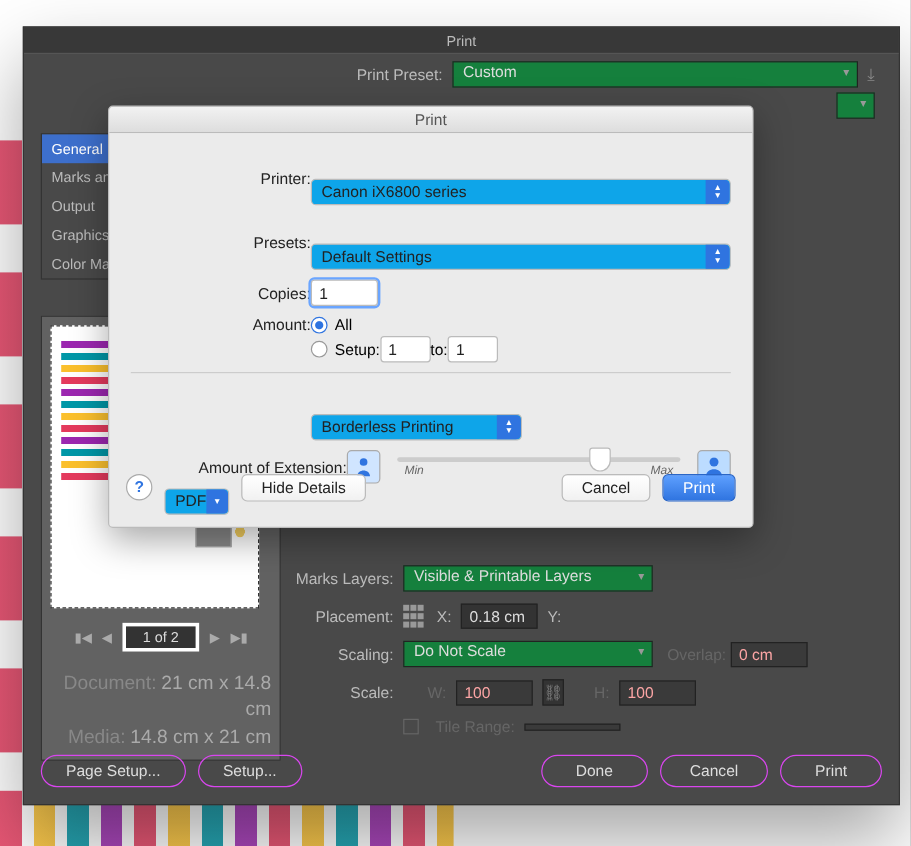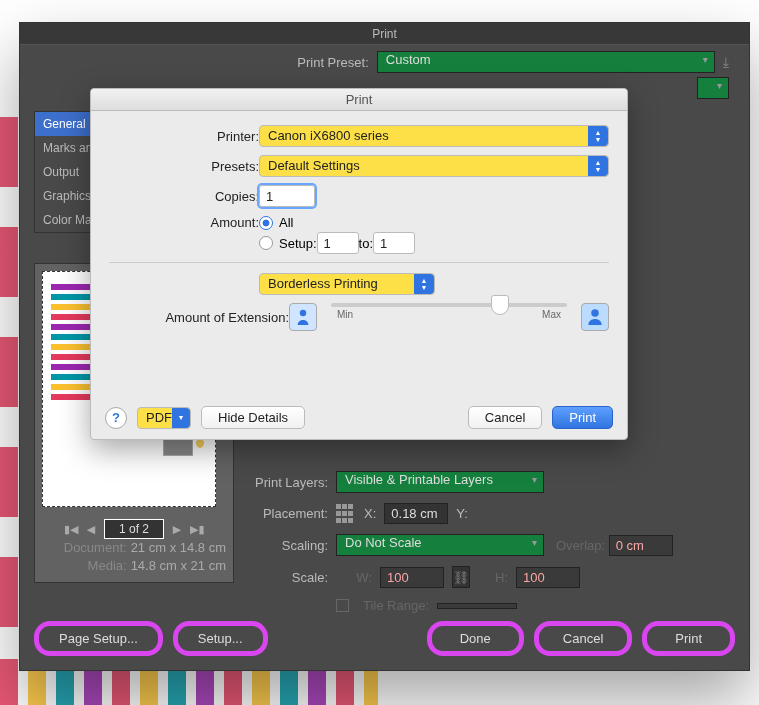--- a/index.html
+++ b/index.html
@@ -32,58 +32,58 @@
 
   .preview-panel { margin-top: 30px; border: 1px solid #333; background: #626262; padding: 7px; }
   .preview-page { width: 174px; height: 236px; background: #fff; border: 1px dashed #333; padding: 6px; position: relative; }
   .preview-page .mini-stripes { position: absolute; left: 8px; top: 8px; width: 56px; height: 120px;
     background: repeating-linear-gradient(0deg, #e43a5d 0 6px, #fff 6px 10px, #fbc02d 10px 16px, #fff 16px 20px, #0097a7 20px 26px, #fff 26px 30px, #9c27b0 30px 36px, #fff 36px 40px); }
   .preview-page .photo { position:absolute; left: 120px; top: 160px; width: 30px; height: 24px; background: #888; border: 1px solid #aaa; }
   .preview-page .scribble { position:absolute; left:148px; top:160px; width:18px; height:22px; background: radial-gradient(#f5d060 30%, transparent 32%); }
 
   .pager { margin-top: 12px; display: flex; align-items: center; gap: 6px; justify-content: center; }
   .pager .nav { color: #aaa; font-size: 11px; width: 14px; text-align: center; }
-  .pager .pgbox { background: #333; color: #ddd; border: 1px solid #ffffff; padding: 2px 14px; font-size: 12px; }
-  .meta { color: #aaa; font-size: 13px; text-align: right; margin-top: 0; line-height: 1.4; }
+  .pager .pgbox { background: #333; color: #ddd; border: 3px solid #ffffff; padding: 2px 14px; font-size: 12px; }
+  .meta { color: #aaa; font-size: 16px; text-align: right; margin-top: 16px; line-height: 1.4; }
   .meta .ml { color: #888; margin-right: 4px; }
 
   .right-col { flex: 1; margin-top: 360px; }
   .ctrl-row { display: flex; align-items: center; gap: 8px; margin-bottom: 10px; }
   .ctrl-row .lbl { width: 82px; text-align: right; color: #bbb; font-size: 13px; }
   .ctrl-row .dark-select { flex: 0 0 208px; }
   .place-grid { width: 20px; height: 20px; display:inline-flex; flex-wrap:wrap; gap:1px; }
   .place-grid span { width:5px; height:5px; background:#999; }
   .coord { color:#bbb; }
   .coord-val { background:#333; border:1px solid #222; color:#ddd; padding:2px 6px; width:64px; display:inline-block; }
   .dim { color:#666; }
   .dim .coord-val { color:#fca5a5; background:#3a3a3a; }
   .linkicon { width:18px; height:22px; background:#333; border:1px solid #222; display:inline-flex; align-items:center; justify-content:center; color:#888; }
 
   
   .footer-buttons { position: absolute; bottom: 14px; left: 14px; right: 14px; display: flex; gap: 10px; }
-  .pill { background: transparent; border: 5px solid #d946ef; border-radius: 16px; color: #ddd; padding: 5px 20px; font-size: 13px; }
+  .pill { background: transparent; border: 1px solid #d946ef; border-radius: 16px; color: #ddd; padding: 5px 20px; font-size: 13px; }
   .footer-buttons .spacer { flex: 1; }
 
   
   .sheet { position: absolute; left: 90px; top: 88px; width: 538px; height: 352px; background: #ebebeb;
     border: 1px solid #bbb; border-radius: 4px; box-shadow: 0 10px 30px rgba(0,0,0,0.35); z-index: 50;}
   .sheet-title { text-align: center; padding: 3px 0; color: #555; font-size: 13px; background: linear-gradient(#f2f2f2,#ddd); border-bottom:1px solid #bbb; border-radius: 4px 4px 0 0;}
   .sheet-body { padding: 14px 18px 10px 18px; }
   .mac-row { display: flex; align-items: center; margin-bottom: 8px; gap: 0; }
   .mac-row .mlbl { width: 150px; text-align: right; color: #222; font-size: 13px; }
-  .mac-select { position:relative; background: #fde047; border: 1px solid #bbb; border-radius: 4px; height: 22px; line-height:20px; padding: 0 26px 0 8px; color: #222; font-size: 13px; }
+  .mac-select { position:relative; background: #0ea5e9; border: 1px solid #bbb; border-radius: 4px; height: 22px; line-height:20px; padding: 0 26px 0 8px; color: #222; font-size: 13px; margin-top: 24px; }
   .mac-select .cap { position: absolute; right:0; top:0; bottom:0; width: 20px; background: #2f74e0; border-radius: 0 4px 4px 0; color:#fff; display:flex; flex-direction:column; align-items:center; justify-content:center; font-size:7px; line-height:7px;}
   .mac-input { background:#fff; border:1px solid #bbb; border-radius:3px; height:22px; padding:0 6px; color:#222; font-size:13px; }
   .mac-input.focus { outline: 2px solid #6aa5ff; }
   .radio { width: 14px; height: 14px; border-radius: 50%; border:1px solid #999; display:inline-block; vertical-align:middle; margin-right:6px; background:#fff;}
   .radio.checked { background: radial-gradient(#2f74e0 0 35%, #fff 45% 100%); border-color:#2f74e0; }
 
   .divider { height:1px; background:#ccc; margin: 4px 0 10px 0; }
 
-  .slider-wrap { display:flex; align-items:flex-start; gap:14px;}
+  .slider-wrap { display:flex; align-items:center; gap:14px;font-style:italic;}
   .avatar-btn{ width:28px; height:28px; border:1px solid #aaa; border-radius:4px; background:#d0e5ff; display:flex; align-items:center; justify-content:center; }
   .avatar-btn.big{ background:#bcdcff;}
   .avatar-btn svg{width:14px;height:16px;}
   .slider-track{ flex:1; height:4px; background:#ccc; border-radius:2px; position:relative;}
   .slider-track .thumb { position:absolute; top:-8px; left:68%; width:18px; height:20px; background:#fff; border:1px solid #bbb; border-radius:3px 3px 10px 10px;}
   .slider-labels{ display:flex; justify-content:space-between; font-size:10px; color:#666; margin-top:2px; padding: 0 6px;}
 
   .sheet-footer { position:absolute; bottom:10px; left:14px; right:14px; display:flex; align-items:center; gap:10px; }
   .help-btn{ width:22px; height:22px; border-radius:50%; border:1px solid #aaa; background:#fff; color:#2f74e0; font-weight:bold; text-align:center; line-height:20px; font-size:13px;}
   .mac-btn{ background: linear-gradient(#fff,#f1f1f1); border:1px solid #bbb; border-radius:5px; padding:3px 16px; font-size:13px; color:#222;}
@@ -140,21 +140,21 @@
         </div>
         <div class="meta">
           <div><span class="ml">Document:</span><span>21 cm x 14.8 cm</span></div>
           <div><span class="ml">Media:</span><span>14.8 cm x 21 cm</span></div>
         </div>
       </div>
     </div>
 
     <div class="right-col">
       <div class="ctrl-row">
-        <span class="lbl">Print Layers:</span>
+        <span class="lbl">Marks Layers:</span>
         <div class="dark-select"><span>Visible &amp; Printable Layers</span></div>
       </div>
       <div class="ctrl-row">
         <span class="lbl">Placement:</span>
         <div class="place-grid">
             <span></span>
             <span></span>
             <span></span>
             <span></span>
             <span></span>

